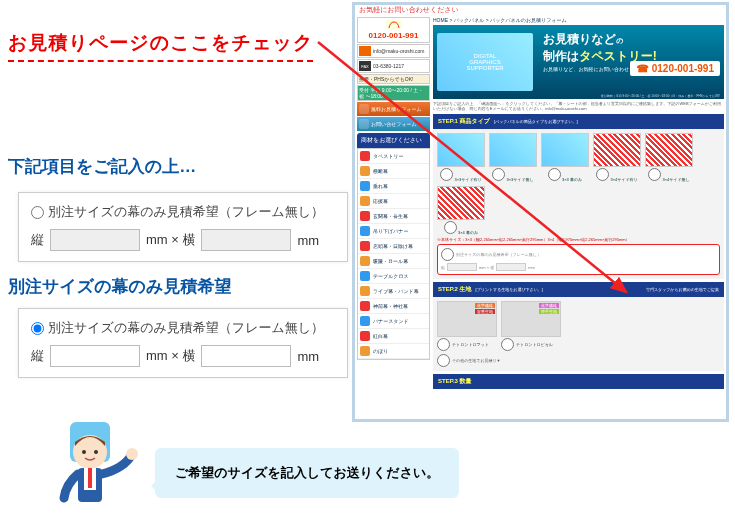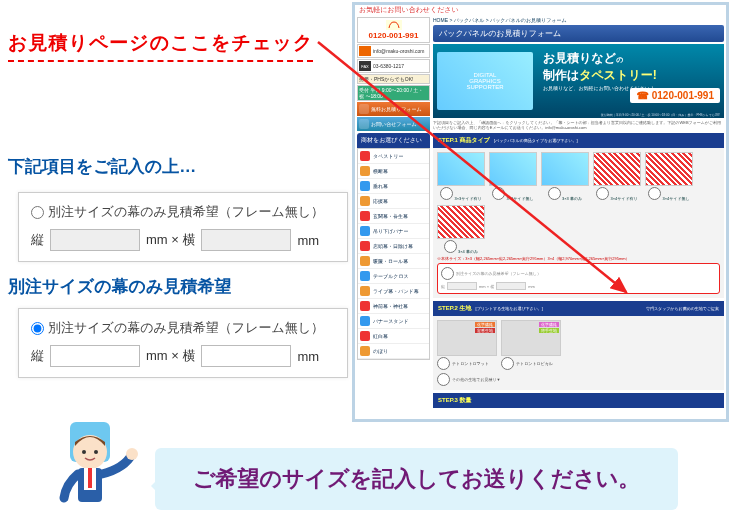--- a/index.html
+++ b/index.html
@@ -12,21 +12,21 @@
   .ui-box { position:absolute; left:18px; width:330px; background:#fff; border:1px solid #ccc; padding:10px 12px; font-size:13px; color:#444; box-shadow:0 0 4px rgba(0,0,0,0.08); }
   .ui-box.b1 { top:192px; }
   .ui-box.b2 { top:308px; }
   .ui-box .row1 { display:flex; align-items:center; gap:4px; margin-bottom:8px; }
   .ui-box .row2 { display:flex; align-items:center; gap:6px; font-size:13px; color:#333; }
   .ui-box input[type=text] { height:22px; border:1px solid #bbb; padding:1px 4px; font-size:12px; }
   .ui-box.b1 input[type=text] { background:#eee; width:90px; }
   .ui-box.b2 input[type=text] { background:#fff; width:90px; }
 
   .mascot { position:absolute; left:40px; top:418px; width:100px; height:100px; }
-  .bubble { position:absolute; left:155px; top:448px; background:#def3fb; border-radius:6px; padding:16px 38px; font-size:22px; color:#701a75; font-weight:bold; }
+  .bubble { position:absolute; left:155px; top:448px; background:#def3fb; border-radius:6px; padding:16px 20px; font-size:13px; color:#000000; font-weight:bold; }
   .bubble::before { content:""; position:absolute; left:-14px; top:28px; border:10px solid transparent; border-right-color:#def3fb; }
 
   .site-shot { position:absolute; right:6px; top:2px; width:377px; height:420px; background:#fff; border:3px solid #bcd3e5; font-size:6px; color:#333; overflow:hidden; }
   .site-shot .top-note { position:absolute; left:4px; top:0; color:#d33; font-size:7px; }
   .site-shot .sidebar { position:absolute; left:2px; top:12px; width:73px; }
   .tel-box { background:#fff; border:1px solid #ccc; text-align:center; padding:2px; }
   .tel-box .tel { color:#e30; font-weight:bold; font-size:8px; letter-spacing:0; }
   .mail-row { background:#fff; border:1px solid #ccc; margin-top:1px; font-size:5px; padding:1px; display:flex; align-items:center; }
   .mail-row .mi { width:12px; height:10px; background:#e60; margin-right:2px; }
   .fax-row { background:#fff; border:1px solid #ccc; margin-top:1px; font-size:5px; padding:1px; display:flex; align-items:center; }
@@ -43,21 +43,21 @@
   .cat-list .ci:nth-child(2n) .ic { background:#e93; }
   .cat-list .ci:nth-child(3n) .ic { background:#39e; }
 
   .main { position:absolute; left:78px; top:12px; right:2px; }
   .main .crumb { font-size:5px; color:#035; margin-bottom:2px; }
   .main .page-title { background:linear-gradient(#3a66b2,#214a92); color:#fff; font-size:8px; padding:3px 6px; border-radius:2px; }
   .hero { margin-top:2px; height:74px; background:linear-gradient(#08a,#046); position:relative; overflow:hidden; color:#fff; }
   .hero .pane { position:absolute; left:4px; top:8px; width:96px; height:58px; background:linear-gradient(45deg,#6cf,#9ef); border-radius:2px; display:flex; flex-direction:column; align-items:center; justify-content:center; font-size:6px; color:#fff; }
   .hero .txt { position:absolute; left:110px; top:6px; font-size:12px; font-weight:bold; }
   .hero .txt .o { color:#ff7; }
-  .hero .tel-strip { position:absolute; right:4px; top:36px; background:#fff; color:#e50; font-weight:bold; font-size:10px; padding:2px 6px; border-radius:2px;margin-top:8px; }
+  .hero .tel-strip { position:absolute; right:4px; top:36px; background:#fff; color:#e50; font-weight:bold; font-size:10px; padding:2px 6px; border-radius:2px; }
   .main .note { font-size:4px; color:#555; margin-top:2px; line-height:1.3; }
 
   .step { margin-top:3px; }
   .step .shdr { background:#1a3d8f; color:#fff; font-size:6px; padding:3px 5px; display:flex; align-items:center; gap:4px; }
   .step .shdr .st { color:#ff5; font-weight:bold; }
   .step .sbody { background:#f3f3f3; padding:4px; }
   .thumbs { display:flex; gap:4px; flex-wrap:wrap; }
   .thumb { width:48px; }
   .thumb .panel { width:48px; height:34px; background:linear-gradient(45deg,#6cf,#9ef); border:1px solid #ccc; }
   .thumb.chk .panel { background:repeating-linear-gradient(45deg,#e33,#e33 2px,#fff 2px,#fff 4px); }
@@ -226,21 +226,20 @@
         </div>
         <div class="ci">
           <div class="ic"></div>
           <span>のぼり</span>
         </div>
       </div>
   </div>
 
   <div class="main">
     <div class="crumb">HOME &gt; バックパネル &gt; バックパネルのお見積りフォーム</div>
-    <div class="page-title">バックパネルのお見積りフォーム</div>
     <div class="hero">
       <div class="pane">
         <span>DIGITAL</span>
           <span>GRAPHICS</span>
           <span>SUPPORTER</span>
       </div>
       <div class="txt">
         <span>お見積りなど</span><span style="font-size:7px">の</span><br>
         <span>制作は</span><span class="o">タペストリー!</span>
         <div style="font-size:5px; font-weight:normal; margin-top:1px;">お見積りなど、お気軽にお問い合わせください！</div>

